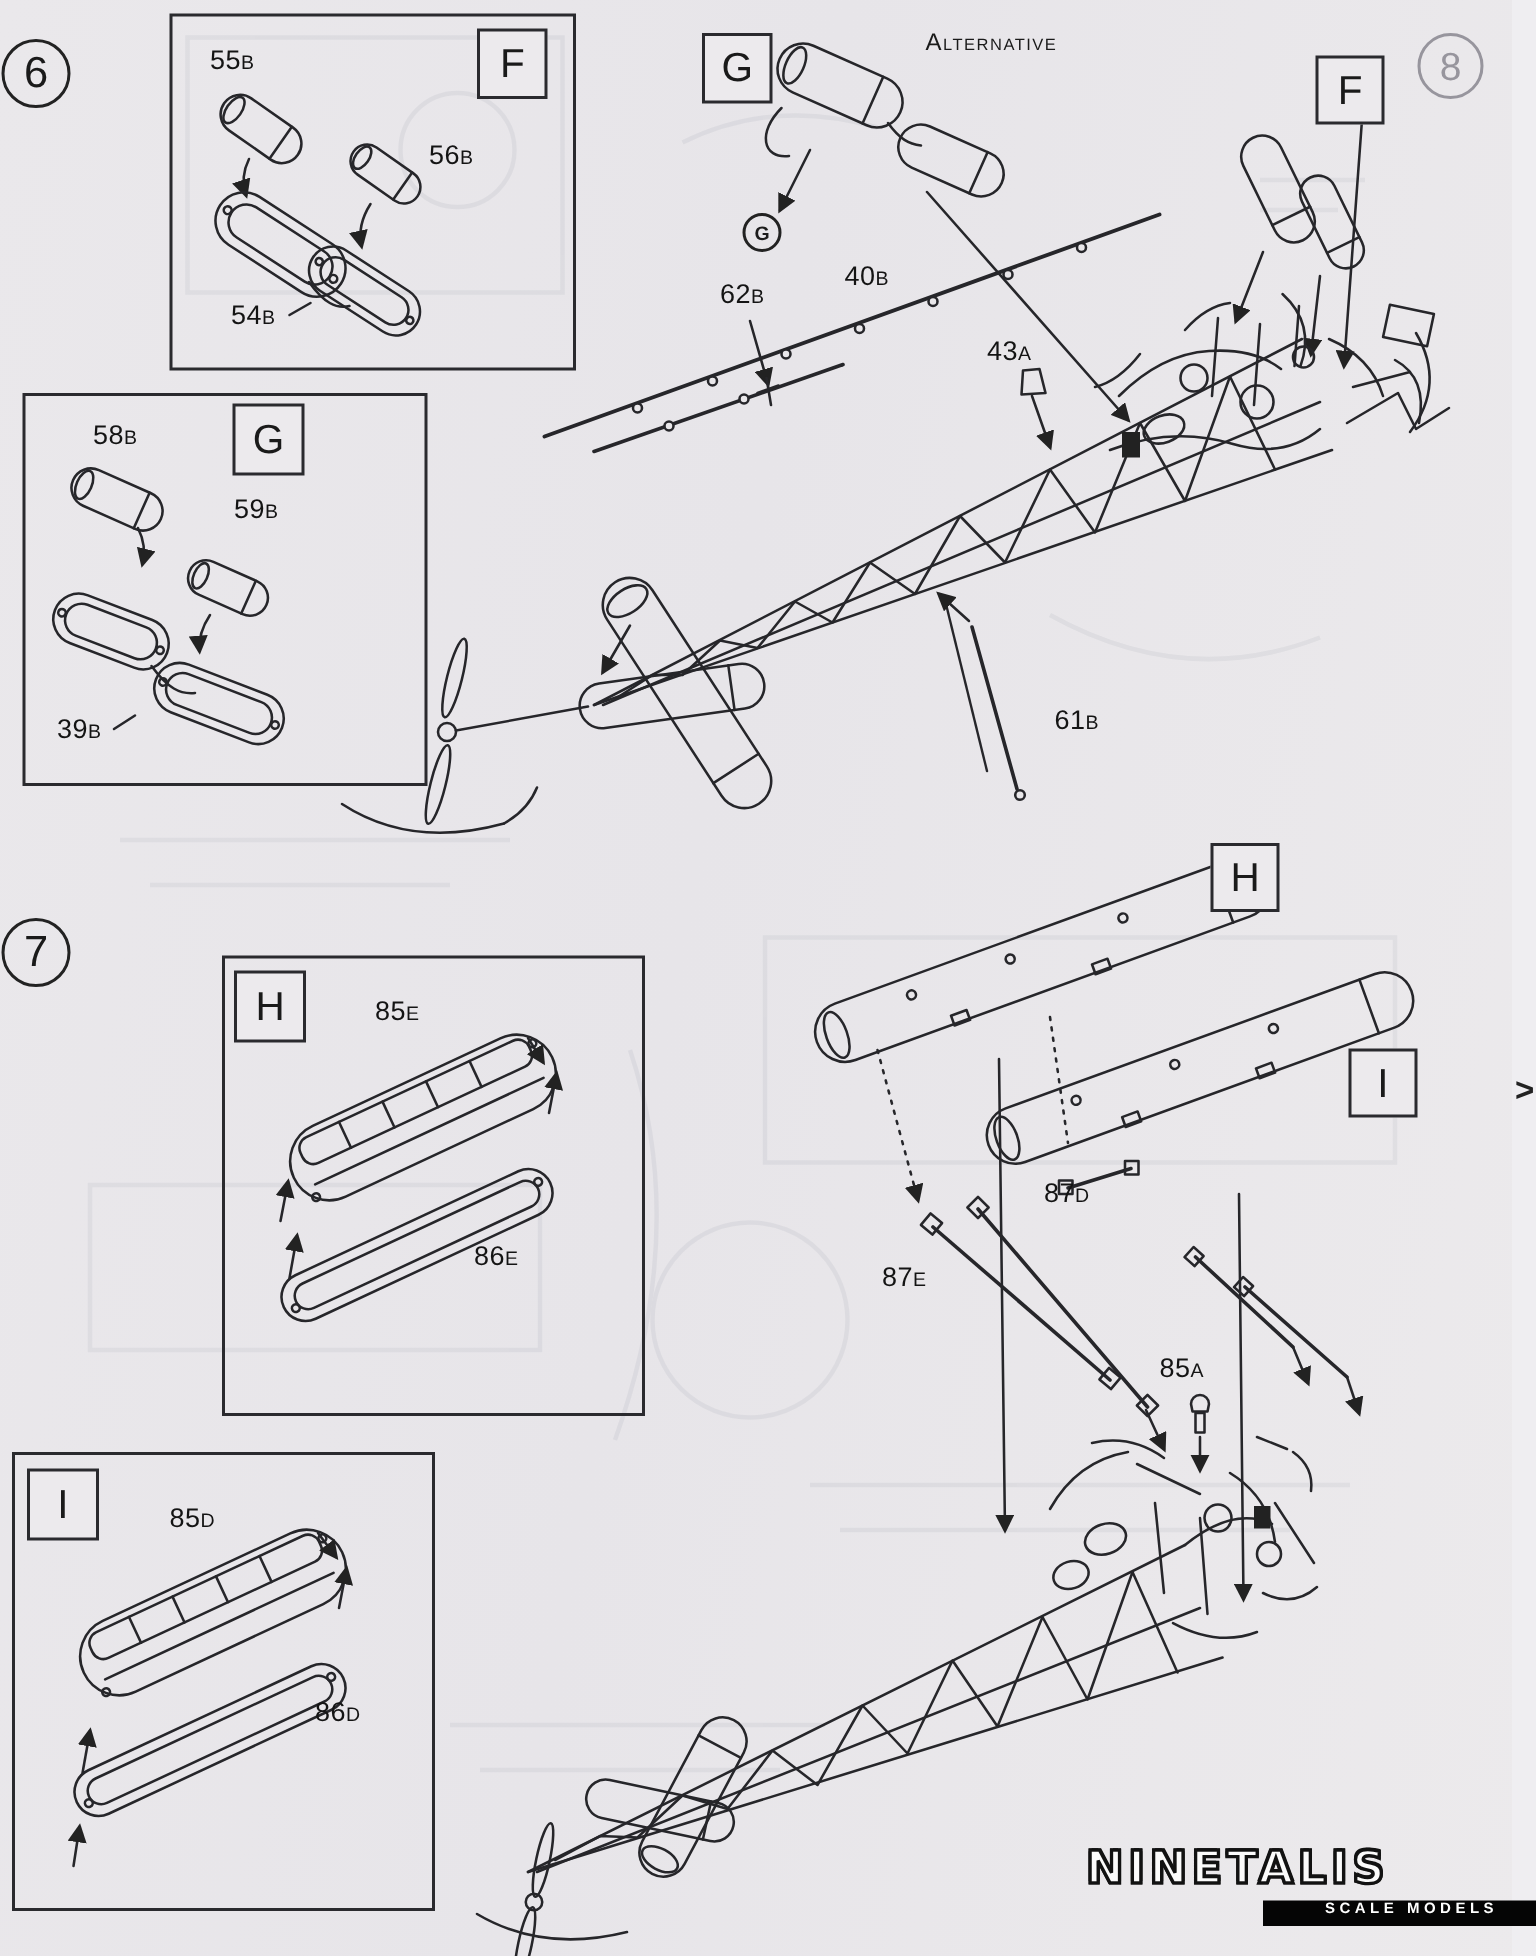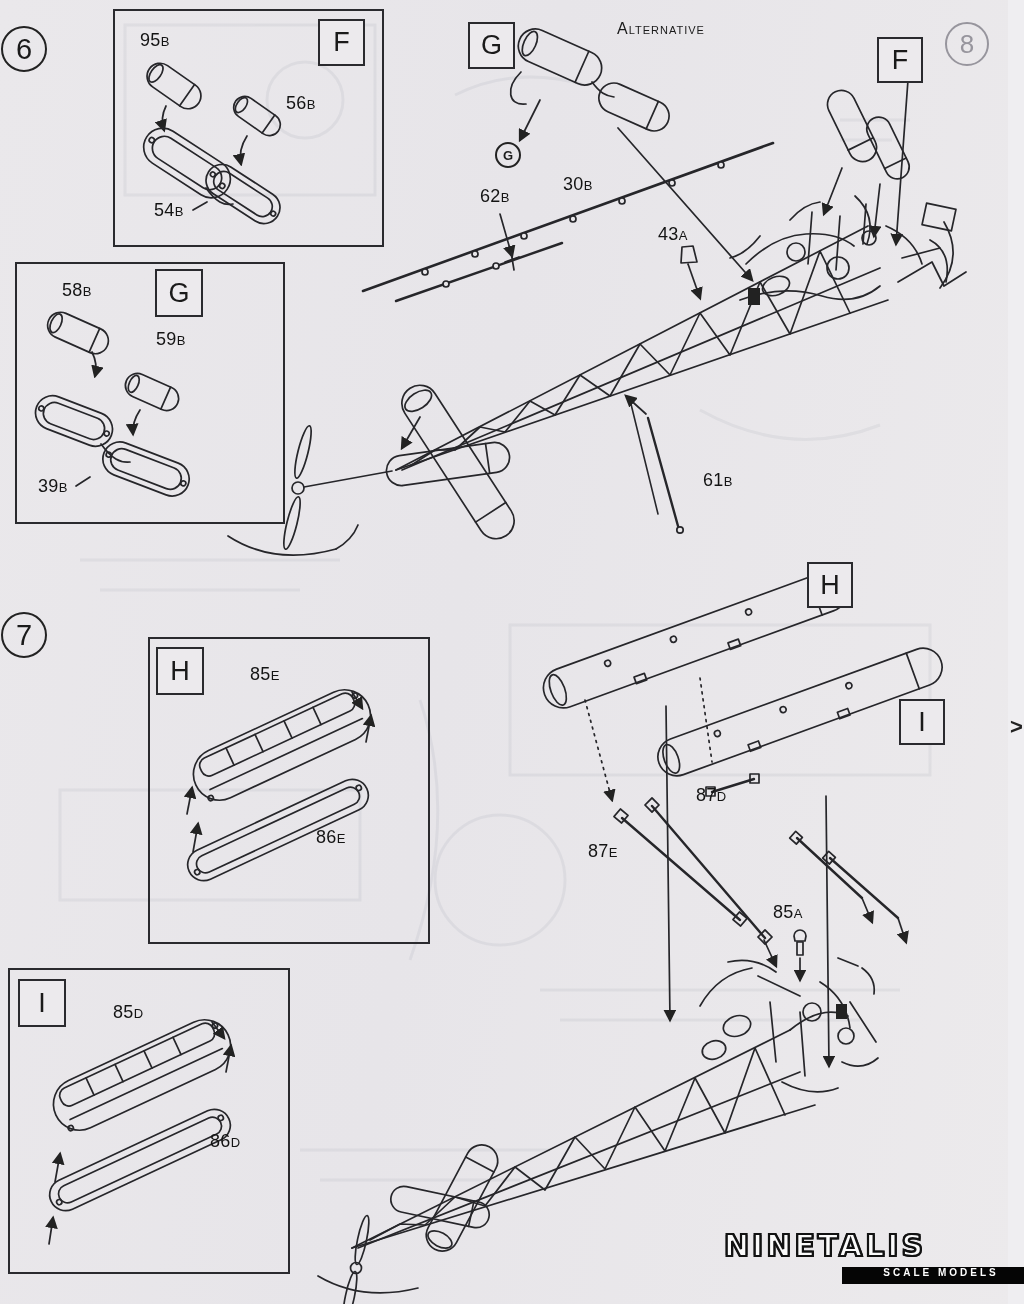--- a/index.html
+++ b/index.html
@@ -403,29 +403,29 @@
     </div>
   <div class="letterbox" style="left:899px;top:699px;width:42px;height:42px">
       <span>I</span>
     </div>
   <div class="circledletter" style="left:495px;top:142px">
       <span>G</span>
     </div>
 
   <div class="alt-label" style="left:617px;top:20px">Alternative</div>
 
-  <div class="plabel" style="left:140px;top:30px"><span class="pn">95</span><span class="ps">B</span></div>
+  <div class="plabel" style="left:140px;top:30px"><span class="pn">55</span><span class="ps">B</span></div>
   <div class="plabel" style="left:286px;top:93px"><span class="pn">56</span><span class="ps">B</span></div>
   <div class="plabel" style="left:154px;top:200px"><span class="pn">54</span><span class="ps">B</span></div>
 
   <div class="plabel" style="left:62px;top:280px"><span class="pn">58</span><span class="ps">B</span></div>
   <div class="plabel" style="left:156px;top:329px"><span class="pn">59</span><span class="ps">B</span></div>
   <div class="plabel" style="left:38px;top:476px"><span class="pn">39</span><span class="ps">B</span></div>
 
-  <div class="plabel" style="left:563px;top:174px"><span class="pn">30</span><span class="ps">B</span></div>
+  <div class="plabel" style="left:563px;top:174px"><span class="pn">40</span><span class="ps">B</span></div>
   <div class="plabel" style="left:480px;top:186px"><span class="pn">62</span><span class="ps">B</span></div>
   <div class="plabel" style="left:658px;top:224px"><span class="pn">43</span><span class="ps">A</span></div>
   <div class="plabel" style="left:703px;top:470px"><span class="pn">61</span><span class="ps">B</span></div>
 
   <div class="plabel" style="left:250px;top:664px"><span class="pn">85</span><span class="ps">E</span></div>
   <div class="plabel" style="left:316px;top:827px"><span class="pn">86</span><span class="ps">E</span></div>
   <div class="plabel" style="left:113px;top:1002px"><span class="pn">85</span><span class="ps">D</span></div>
   <div class="plabel" style="left:210px;top:1131px"><span class="pn">86</span><span class="ps">D</span></div>
 
   <div class="plabel" style="left:696px;top:785px"><span class="pn">87</span><span class="ps">D</span></div>

